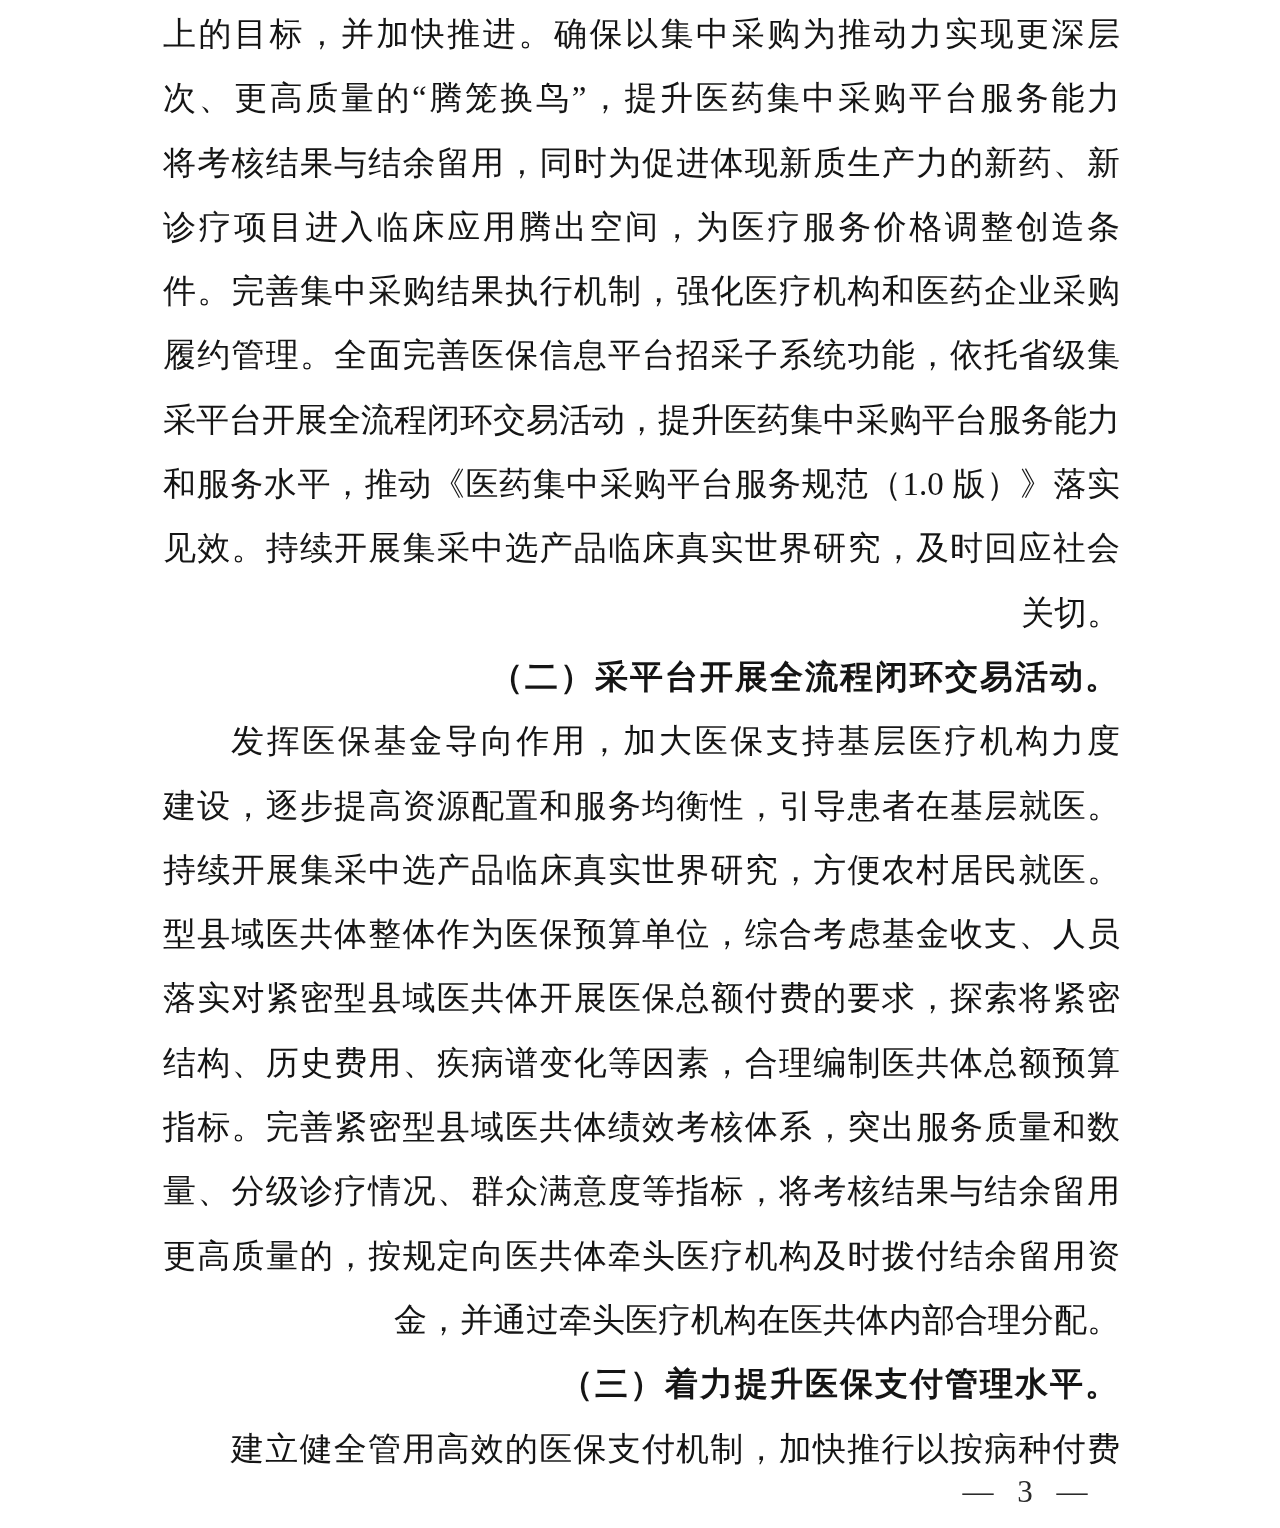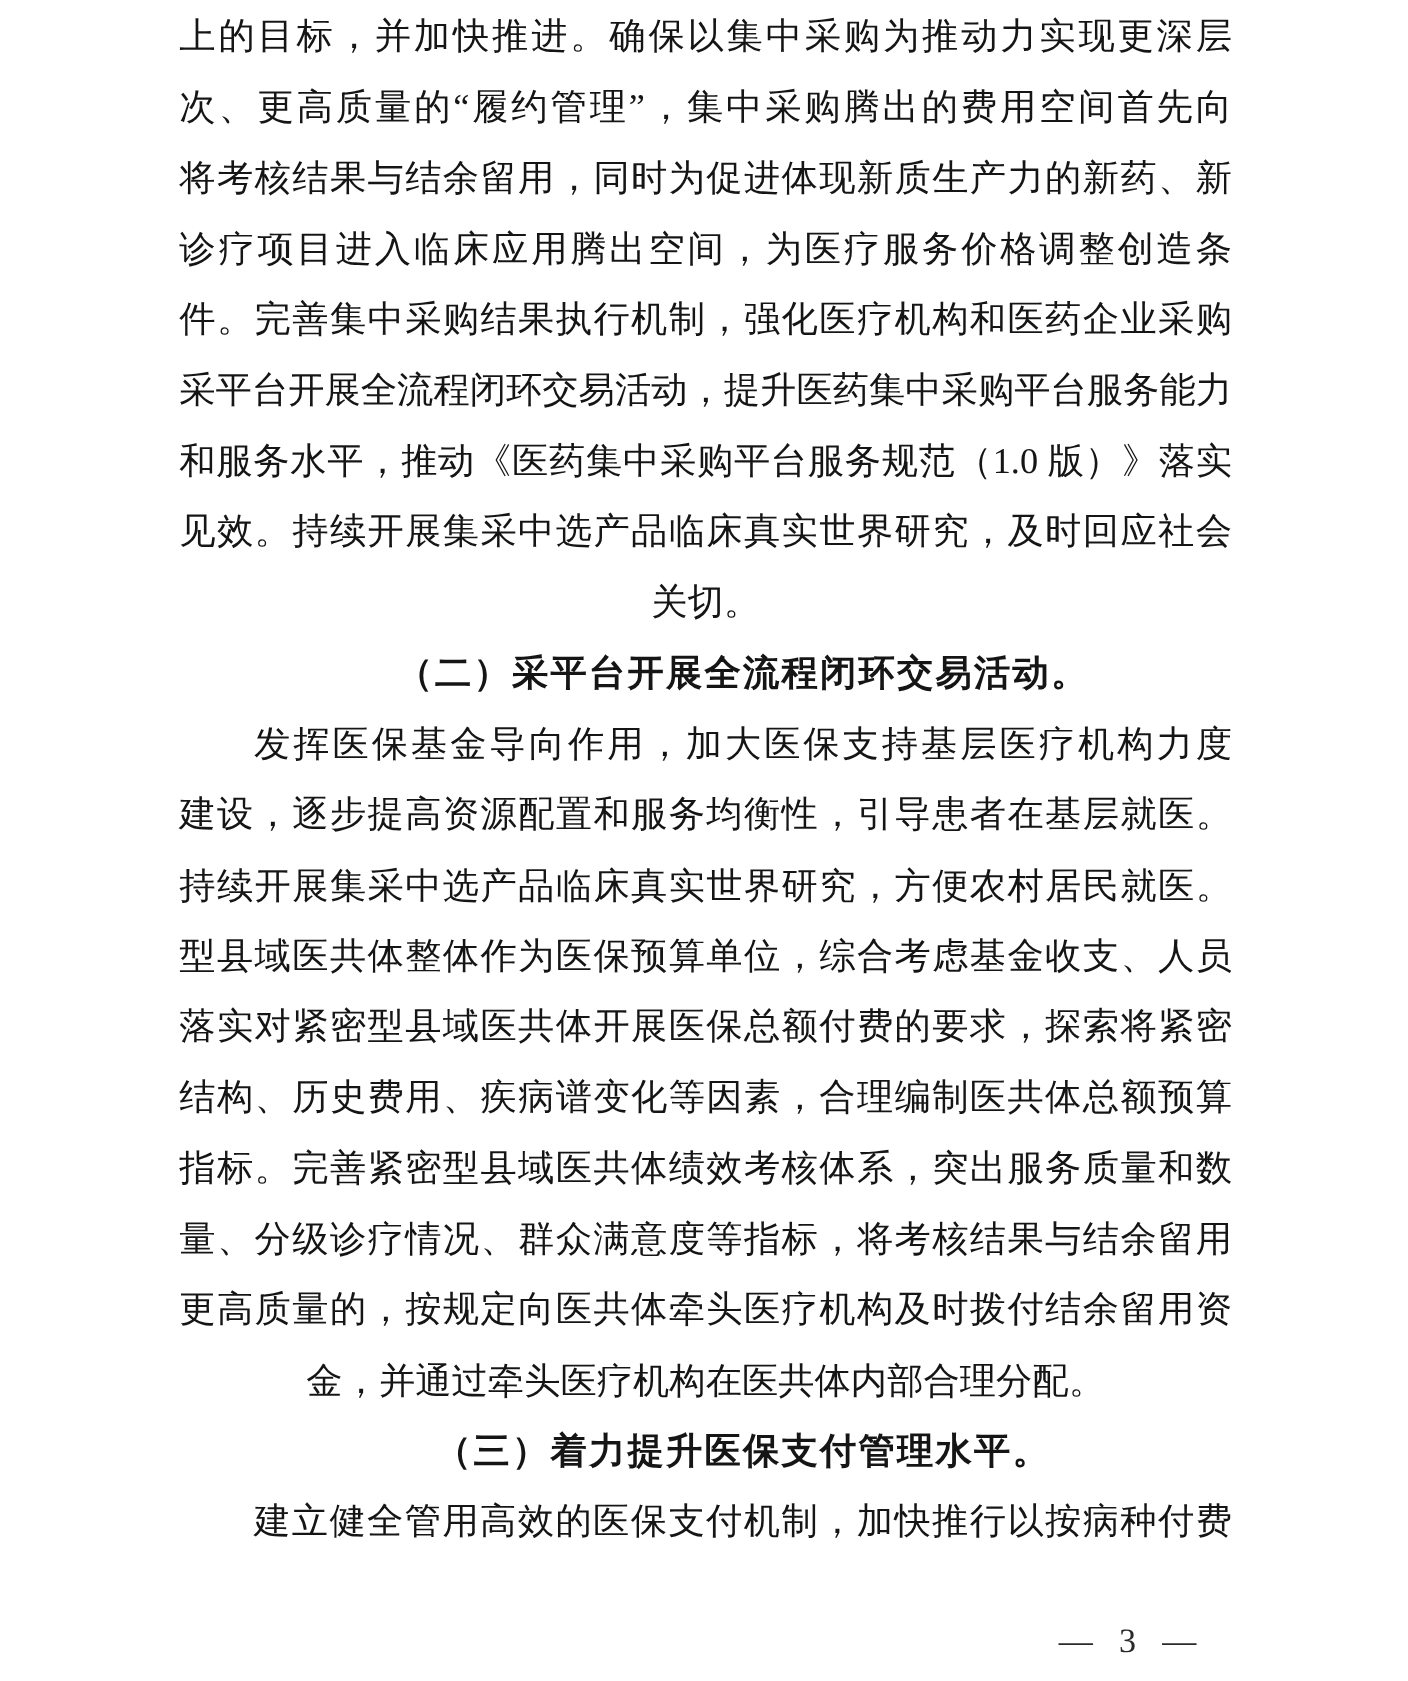--- a/index.html
+++ b/index.html
@@ -18,21 +18,21 @@
     top: 2px;
     width: 957px;
   }
   .line {
     font-size: 33px;
     line-height: 64.3px;
     height: 64.3px;
     color: #151515;
     letter-spacing: 0;
     white-space: nowrap;
-    text-align: center;
+    text-align: right;
     overflow: visible;
   }
   .j {
     text-align: justify;
     text-align-last: justify;
   }
   .ind {
     text-indent: 68px;
   }
   .bold {
@@ -51,24 +51,25 @@
     word-spacing: 16px;
     white-space: nowrap;
   }
 </style>
 </head>
 <body>
 
 <div class="page">
   <div class="text-column">
     <div class="line j">上的目标，并加快推进。确保以集中采购为推动力实现更深层</div>
-    <div class="line j">次、更高质量的“履约管理”，集中采购腾出的费用空间首先向</div>
+    <div class="line j">次、更高质量的“腾笼换鸟”，提升医药集中采购平台服务能力</div>
     <div class="line j">将考核结果与结余留用，同时为促进体现新质生产力的新药、新</div>
     <div class="line j">诊疗项目进入临床应用腾出空间，为医疗服务价格调整创造条</div>
     <div class="line j">件。完善集中采购结果执行机制，强化医疗机构和医药企业采购</div>
+    <div class="line j">履约管理。全面完善医保信息平台招采子系统功能，依托省级集</div>
     <div class="line j">采平台开展全流程闭环交易活动，提升医药集中采购平台服务能力</div>
     <div class="line j">和服务水平，推动《医药集中采购平台服务规范（1.0 版）》落实</div>
     <div class="line j">见效。持续开展集采中选产品临床真实世界研究，及时回应社会</div>
     <div class="line">关切。</div>
     <div class="line ind bold">（二）采平台开展全流程闭环交易活动。</div>
     <div class="line ind j">发挥医保基金导向作用，加大医保支持基层医疗机构力度</div>
     <div class="line j">建设，逐步提高资源配置和服务均衡性，引导患者在基层就医。</div>
     <div class="line j">持续开展集采中选产品临床真实世界研究，方便农村居民就医。</div>
     <div class="line j">型县域医共体整体作为医保预算单位，综合考虑基金收支、人员</div>
     <div class="line j">落实对紧密型县域医共体开展医保总额付费的要求，探索将紧密</div>

